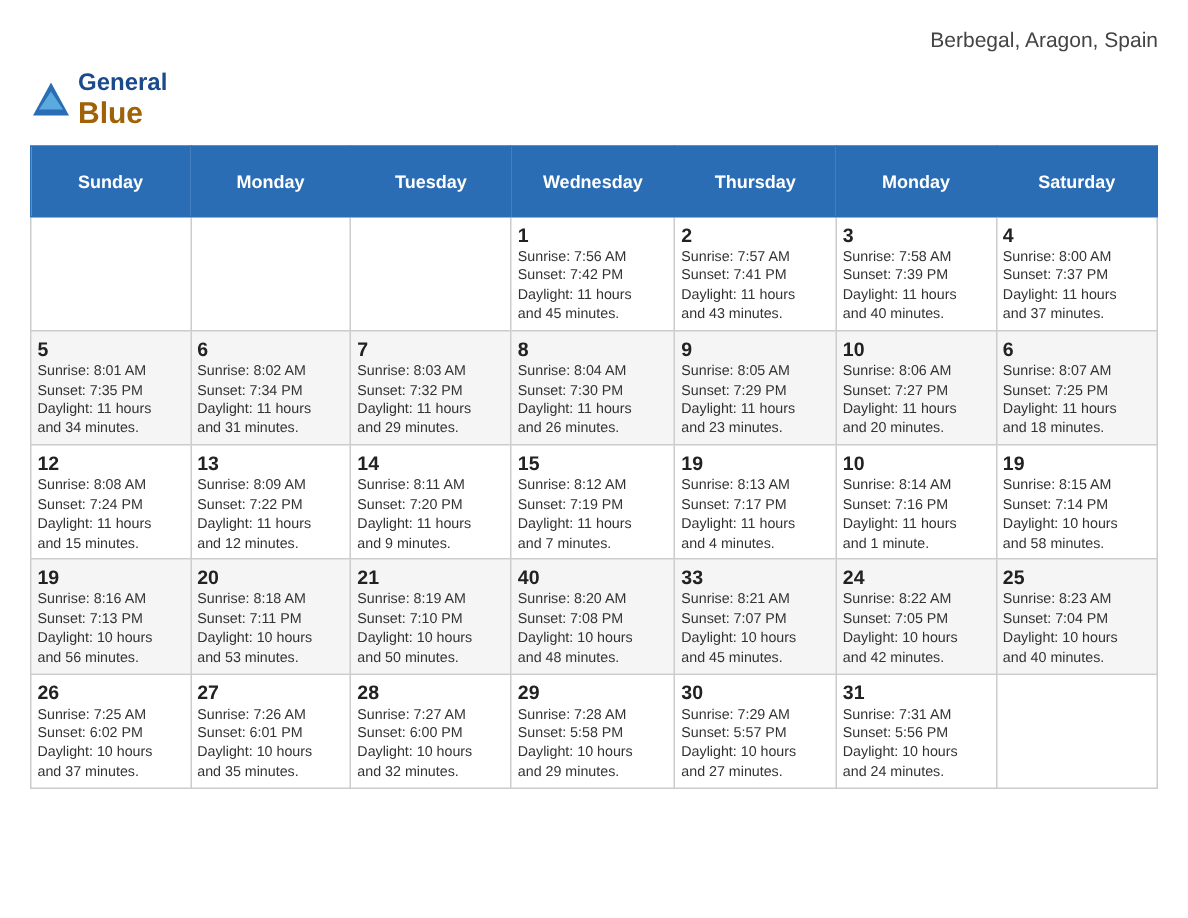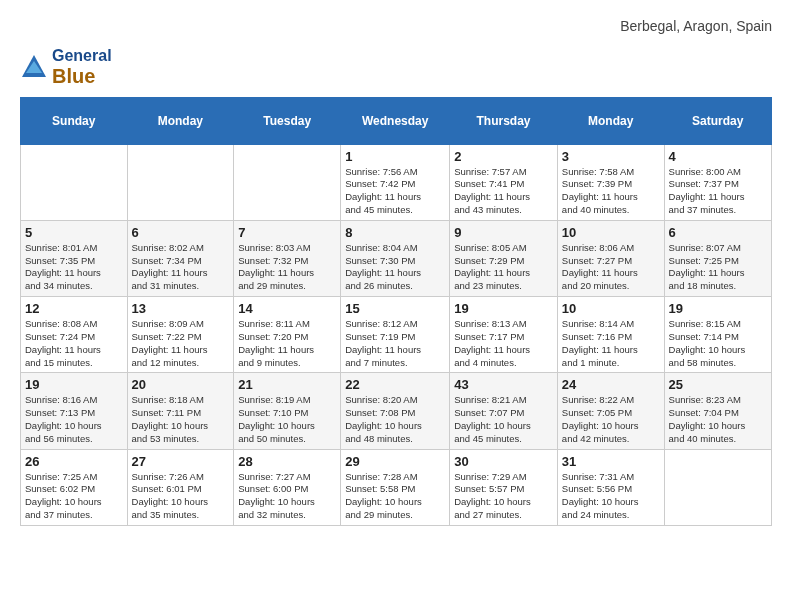--- a/index.html
+++ b/index.html
@@ -206,25 +206,25 @@
           </td>
           <td>
             <div class="day-number">20</div>
             <div class="day-info">Sunrise: 8:18 AM<br>Sunset: 7:11 PM<br>Daylight: 10 hours<br>and 53 minutes.</div>
           </td>
           <td>
             <div class="day-number">21</div>
             <div class="day-info">Sunrise: 8:19 AM<br>Sunset: 7:10 PM<br>Daylight: 10 hours<br>and 50 minutes.</div>
           </td>
           <td>
-            <div class="day-number">22</div>
+            <div class="day-number">40</div>
             <div class="day-info">Sunrise: 8:20 AM<br>Sunset: 7:08 PM<br>Daylight: 10 hours<br>and 48 minutes.</div>
           </td>
           <td>
-            <div class="day-number">43</div>
+            <div class="day-number">33</div>
             <div class="day-info">Sunrise: 8:21 AM<br>Sunset: 7:07 PM<br>Daylight: 10 hours<br>and 45 minutes.</div>
           </td>
           <td>
             <div class="day-number">24</div>
             <div class="day-info">Sunrise: 8:22 AM<br>Sunset: 7:05 PM<br>Daylight: 10 hours<br>and 42 minutes.</div>
           </td>
           <td>
             <div class="day-number">25</div>
             <div class="day-info">Sunrise: 8:23 AM<br>Sunset: 7:04 PM<br>Daylight: 10 hours<br>and 40 minutes.</div>
           </td>

